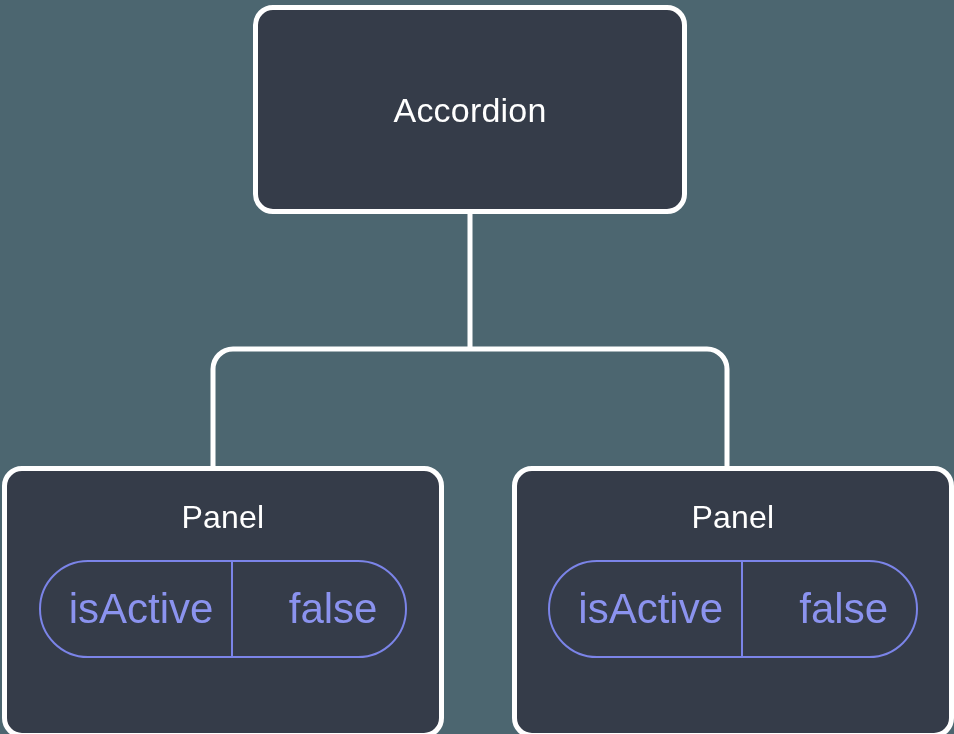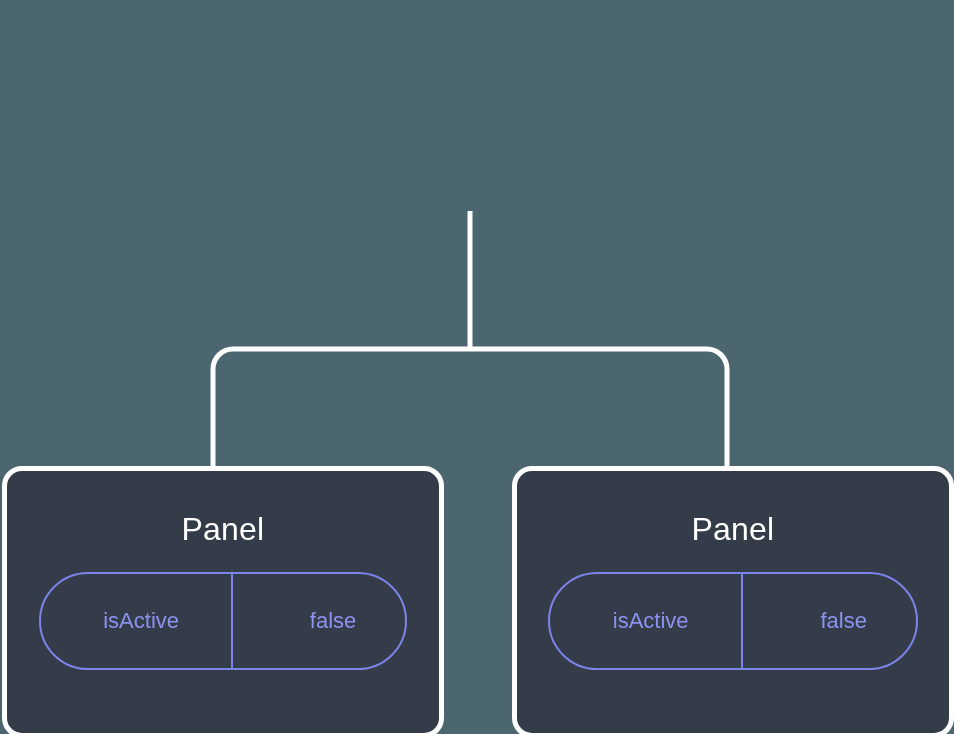--- a/index.html
+++ b/index.html
@@ -70,21 +70,21 @@
     line-height: 1;
     letter-spacing: 0.2px;
     white-space: nowrap;
   }
 
   .node-root .node-title {
     font-size: 34px;
   }
 
   .node-child .node-title {
-    margin-top: 42px;
+    margin-top: 30px;
     font-size: 32px;
   }
 
   
   .prop-pill {
     position: relative;
     box-sizing: border-box;
     margin-top: 27px;
     height: 98px;
     border: 2px solid #7b84e8;
@@ -93,21 +93,21 @@
     align-items: stretch;
     background: transparent;
   }
 
   .prop-key,
   .prop-value {
     display: flex;
     align-items: center;
     justify-content: center;
     color: #8b93ef;
-    font-size: 22px;
+    font-size: 42px;
     line-height: 1;
     white-space: nowrap;
     box-sizing: border-box;
   }
 
   .prop-key {
     width: 213px;
     padding-left: 10px;
     border-right: 2px solid #7b84e8;
   }
@@ -127,20 +127,23 @@
 <div id="diagram-root">
 
   <svg id="connector-layer" viewBox="0 0 954 734" width="954" height="734" xmlns="http://www.w3.org/2000/svg">
 
     <path d="M 470 211 L 470 349" fill="none" stroke="#ffffff" stroke-width="5" stroke-linecap="butt"></path>
 
     <path d="M 470 349 L 233 349 A 20 20 0 0 0 213 369 L 213 470" fill="none" stroke="#ffffff" stroke-width="5" stroke-linecap="butt"></path>
     <path d="M 470 349 L 707 349 A 20 20 0 0 1 727 369 L 727 470" fill="none" stroke="#ffffff" stroke-width="5" stroke-linecap="butt"></path>
   </svg>
 
+  <div class="node node-root">
+    <div class="node-title">Accordion</div>
+  </div>
 
   <div class="node node-child node-child-left">
     <div class="node-title">Panel</div>
     <div class="prop-pill">
       <div class="prop-key">isActive</div>
       <div class="prop-value">false</div>
     </div>
   </div>
 
   <div class="node node-child node-child-right">

